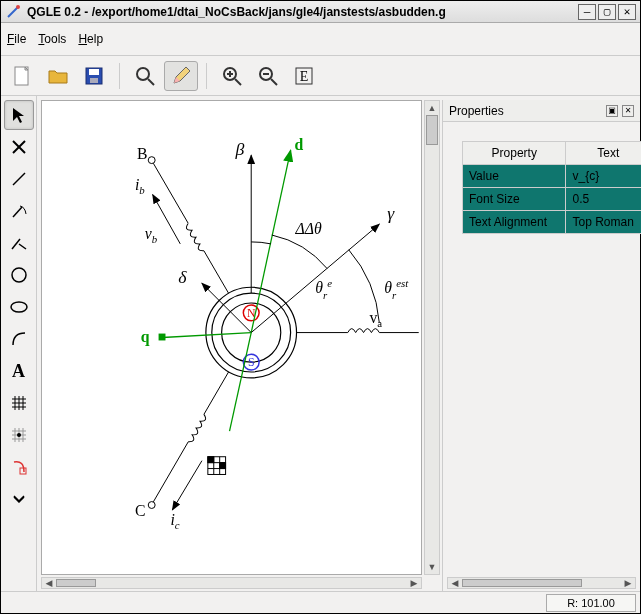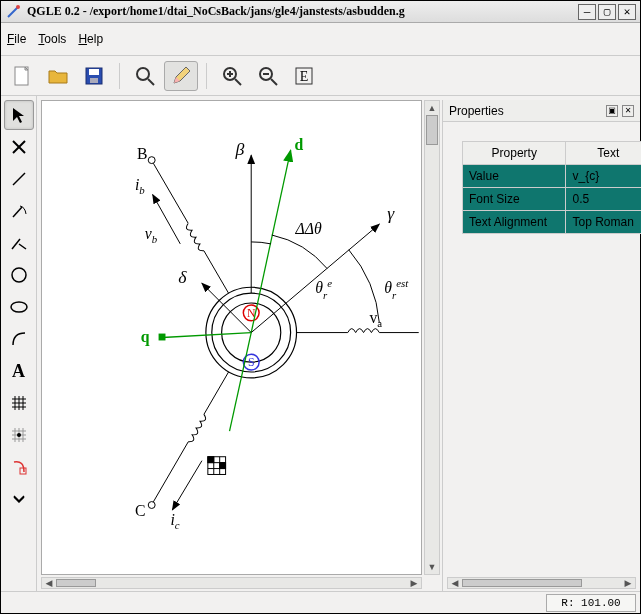--- a/index.html
+++ b/index.html
@@ -34,21 +34,20 @@
     display: inline-flex;
     align-items: center;
     justify-content: center;
   }
   .titlebar .title {
     flex: 1;
     font-weight: bold;
     white-space: nowrap;
     overflow: hidden;
     text-overflow: ellipsis;
-    font-family: Liberation Serif, serif;
   }
   .titlebar .winbtn {
     width: 18px; height: 16px;
     margin-left: 2px;
     border: 1px solid #666;
     background: #eee;
     display: flex;
     align-items: center;
     justify-content: center;
     font-family: monospace;
@@ -245,21 +244,20 @@
     padding: 0 4px;
     gap: 4px;
   }
   .statusbox {
     border: 1px solid #aaa;
     padding: 2px 10px;
     background: #f6f6f4;
     font-size: 11px;
     min-width: 90px;
     text-align: center;
-    font-family: Liberation Mono, monospace;
   }
   .diagram { position: absolute; top:0; left:0; width:100%; height:100%; }
 </style>
 </head>
 <body>
 
 <div class="window">
 
   <div class="titlebar">
     <span class="app-icon">

